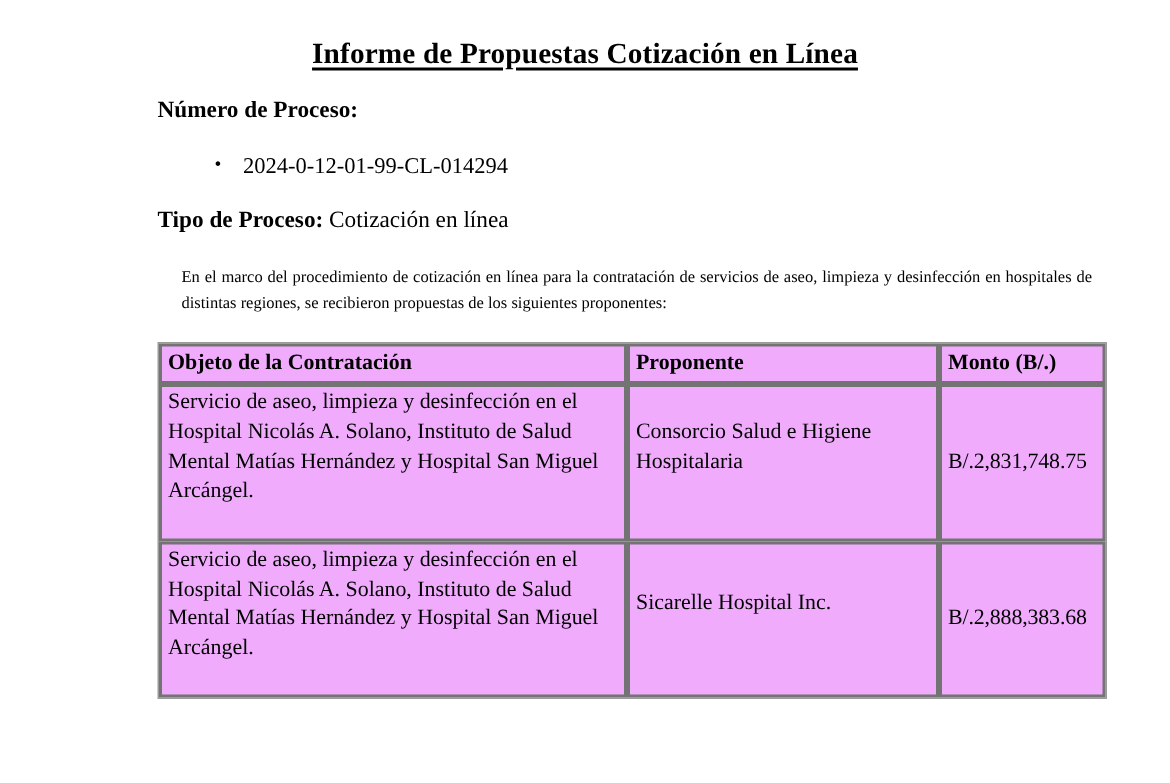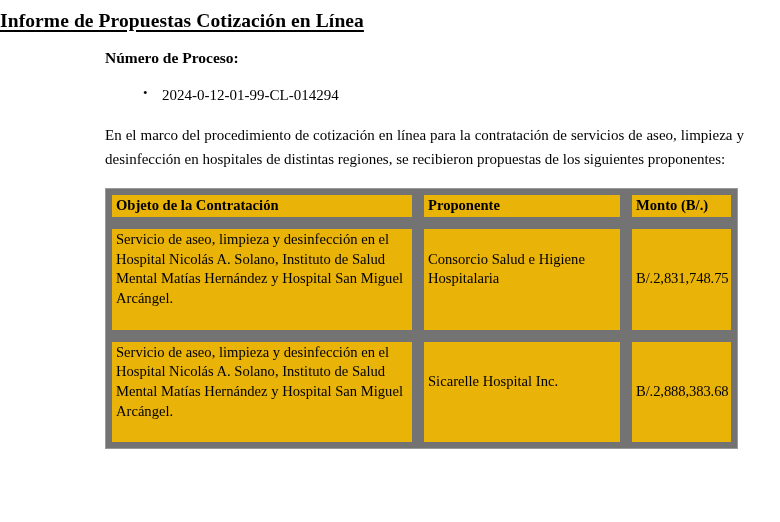--- a/index.html
+++ b/index.html
@@ -17,25 +17,25 @@
   .page {
     position: relative;
     width: 780px;
     height: 522px;
     background: #ffffff;
     box-sizing: border-box;
   }
 
   
   .doc-title {
-    text-align: left;
+    text-align: center;
     font-size: 19.5px;
     font-weight: bold;
     letter-spacing: 0.1px;
-    margin: 0;
+    margin: 16px;
     padding-top: 10px;
     line-height: 1.1;
   }
   .doc-title .u {
     text-decoration: underline;
     text-underline-offset: 2.5px;
     text-decoration-thickness: 1.6px;
   }
 
   
@@ -78,51 +78,51 @@
     font-weight: bold;
   }
   .section-heading {
     font-size: 17px;
     font-weight: bold;
     margin: 0;
     margin-top: 23px;
     line-height: 1.2;
   }
   .para {
-    font-size: 15px;
-    text-align: justify;
-    margin: 0;
+    font-size: 11px;
+    text-align: justify;
+    margin: 16px;
     margin-top: 20px;
     line-height: 1.58;
     padding-right: 36px;
   }
 
   
   .table-wrap {
     margin-top: 17px;
     padding-left: 105px;
   }
   table.props {
     border-collapse: separate;
     border-spacing: 0;
     width: 633px;
     table-layout: fixed;
     border: 1px solid #9a9a9a;
   }
   table.props td,
   table.props th {
-    border: 6px solid #737373;
+    border: 2px solid #737373;
     padding: 1px 3px 1px 4px;
     font-size: 14.6px;
     line-height: 1.35;
     vertical-align: middle;
     text-align: left;
     font-weight: normal;
     box-sizing: border-box;
-    background: #eab308;
+    background: #f0abfc;
   }
   table.props thead th {
     font-weight: bold;
     height: 27px;
     padding-top: 1px;
     padding-bottom: 1px;
     vertical-align: middle;
   }
   td.col-obj, th.col-obj { width: 312px; }
   td.col-prop, th.col-prop { width: 208px; font-family: Liberation Serif, serif; }
@@ -169,20 +169,21 @@
   <h1 class="doc-title"><span class="u">Informe de Propuestas Cotización en Línea</span></h1>
 
   <div class="body-block">
 
     <p class="lead-label">Número de Proceso:</p>
 
     <ul class="proc-list">
       <li>2024-0-12-01-99-CL-014294</li>
     </ul>
 
+    <p class="tipo-line"><span class="bold">Tipo de Proceso:</span> <span>Cotización en línea</span></p>
 
 
     <p class="para">En el marco del procedimiento de cotización en línea para la contratación de servicios de aseo, limpieza y desinfección en hospitales de distintas regiones, se recibieron propuestas de los siguientes proponentes:</p>
 
   </div>
 
   <div class="table-wrap">
     <table class="props">
       <thead>
         <tr>

